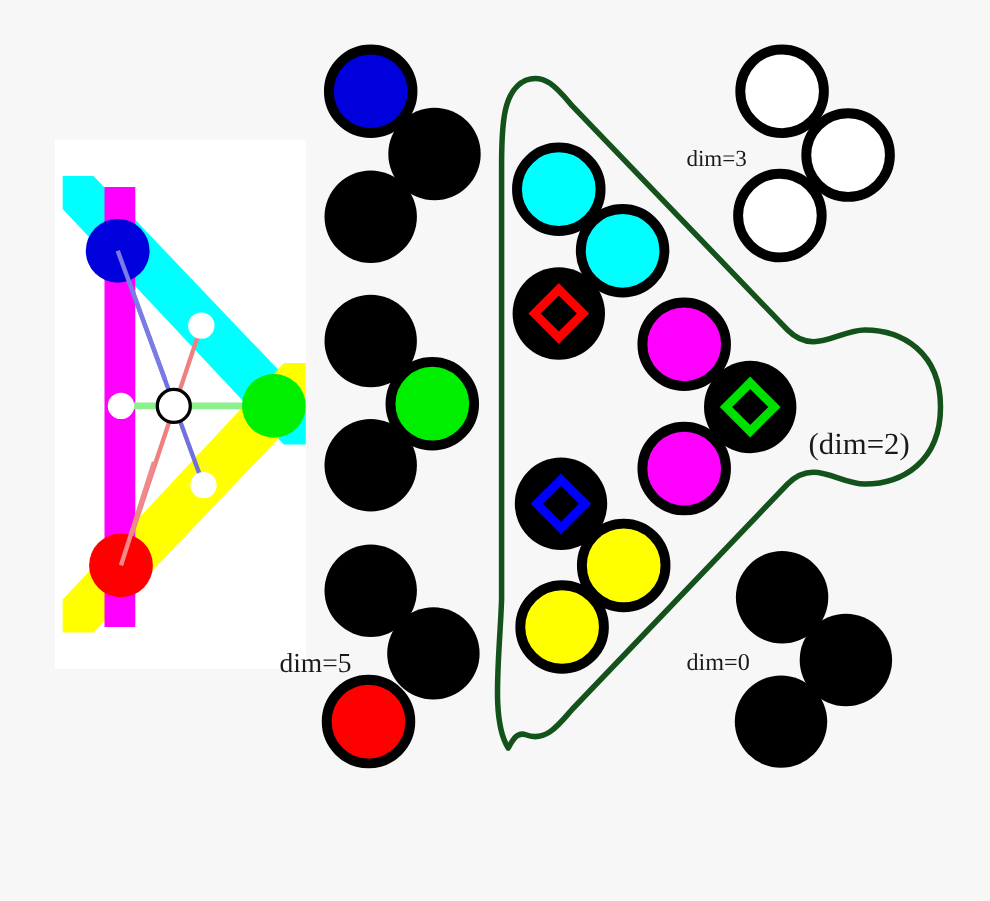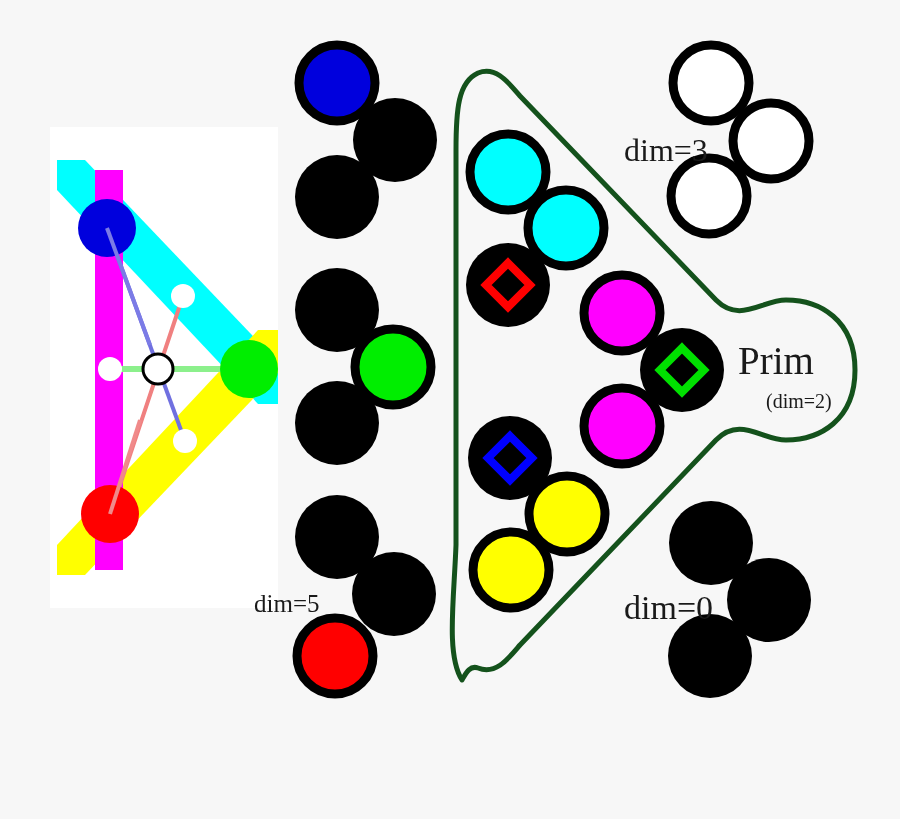--- a/index.html
+++ b/index.html
@@ -12,25 +12,25 @@
   }
   #stage{position:relative;width:900px;height:819px;}
   #stage svg{position:absolute;left:0;top:0;display:block;}
   .lbl{
     position:absolute;
     font-family:"Liberation Serif", serif;
     color:#1a1a1a;
     white-space:nowrap;
     line-height:1;
   }
-  #label-dim3{left:624px;top:134px;font-size:32px;}
+  #label-dim3{left:624px;top:134px;font-size:21px;}
   #label-dim1{left:254px;top:591px;font-size:25px;}
-  #label-dim0{left:624px;top:591px;font-size:34px;}
+  #label-dim0{left:624px;top:591px;font-size:22px;}
   #label-prim{left:738px;top:341px;font-size:39px;}
-  #label-prim-dim{left:766px;top:391px;font-size:20px;}
+  #label-prim-dim{left:735px;top:391px;font-size:28px;}
 </style>
 </head>
 <body>
 
 <div id="stage">
 
   <svg width="900" height="819" viewBox="0 0 900 819">
 
     <g>
       <rect x="50" y="127" width="228" height="481" fill="#ffffff"></rect>
@@ -132,17 +132,16 @@
     </g>
 
   </svg>
 
   <div class="lbl" id="label-dim3">dim=3</div>
 
   <div class="lbl" id="label-dim1">dim=5</div>
 
   <div class="lbl" id="label-dim0">dim=0</div>
 
-  <div class="lbl" id="label-prim">Prim</div>
 
   <div class="lbl" id="label-prim-dim">(dim=2)</div>
 
 </div>
 
 </body></html>

